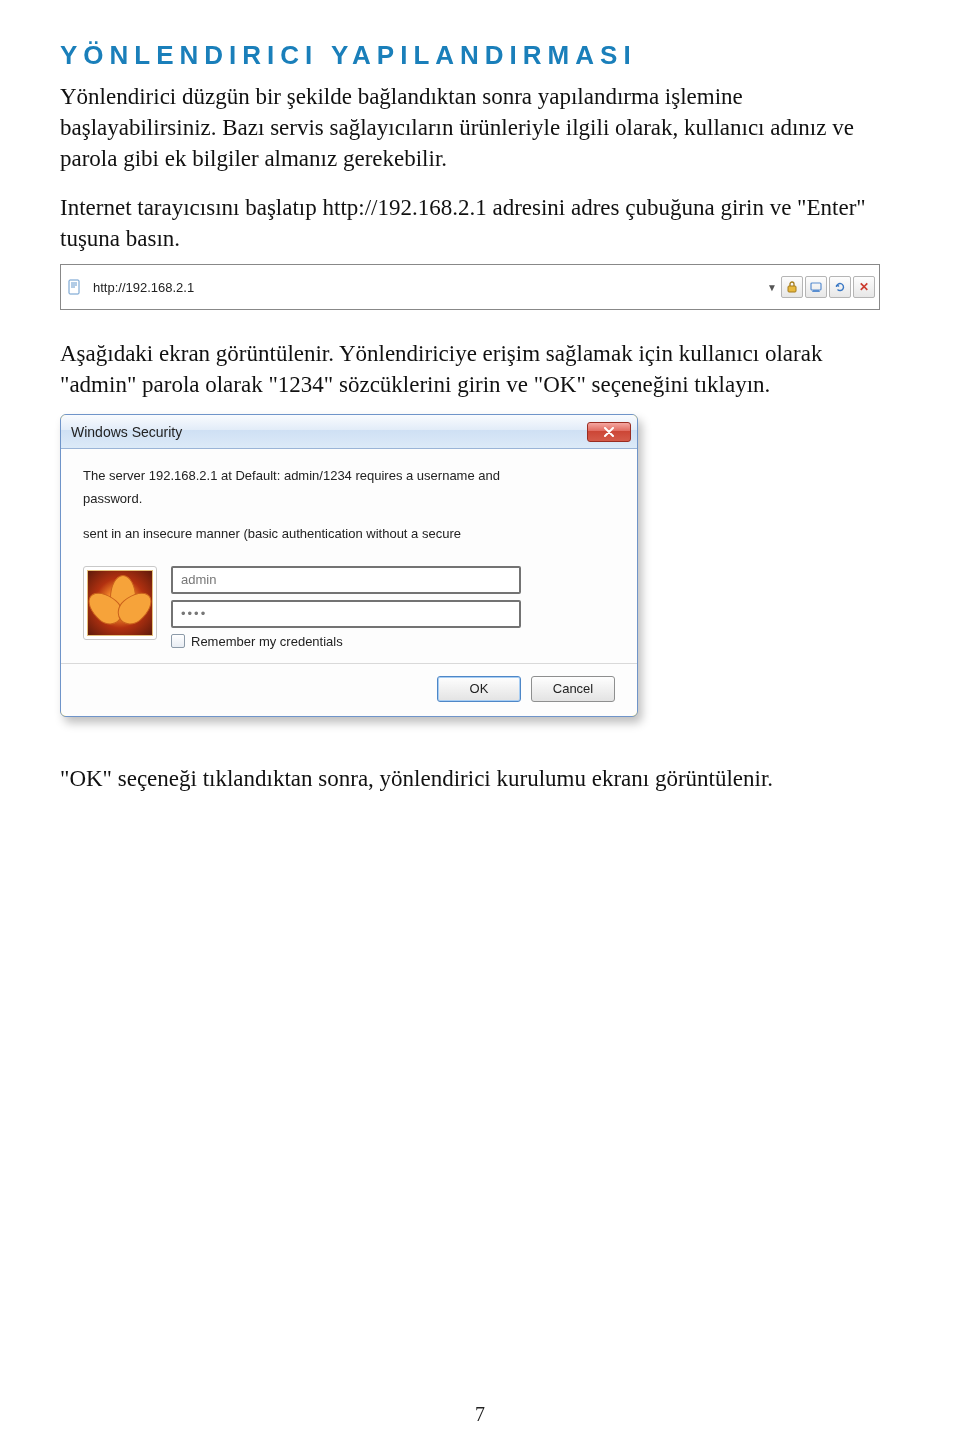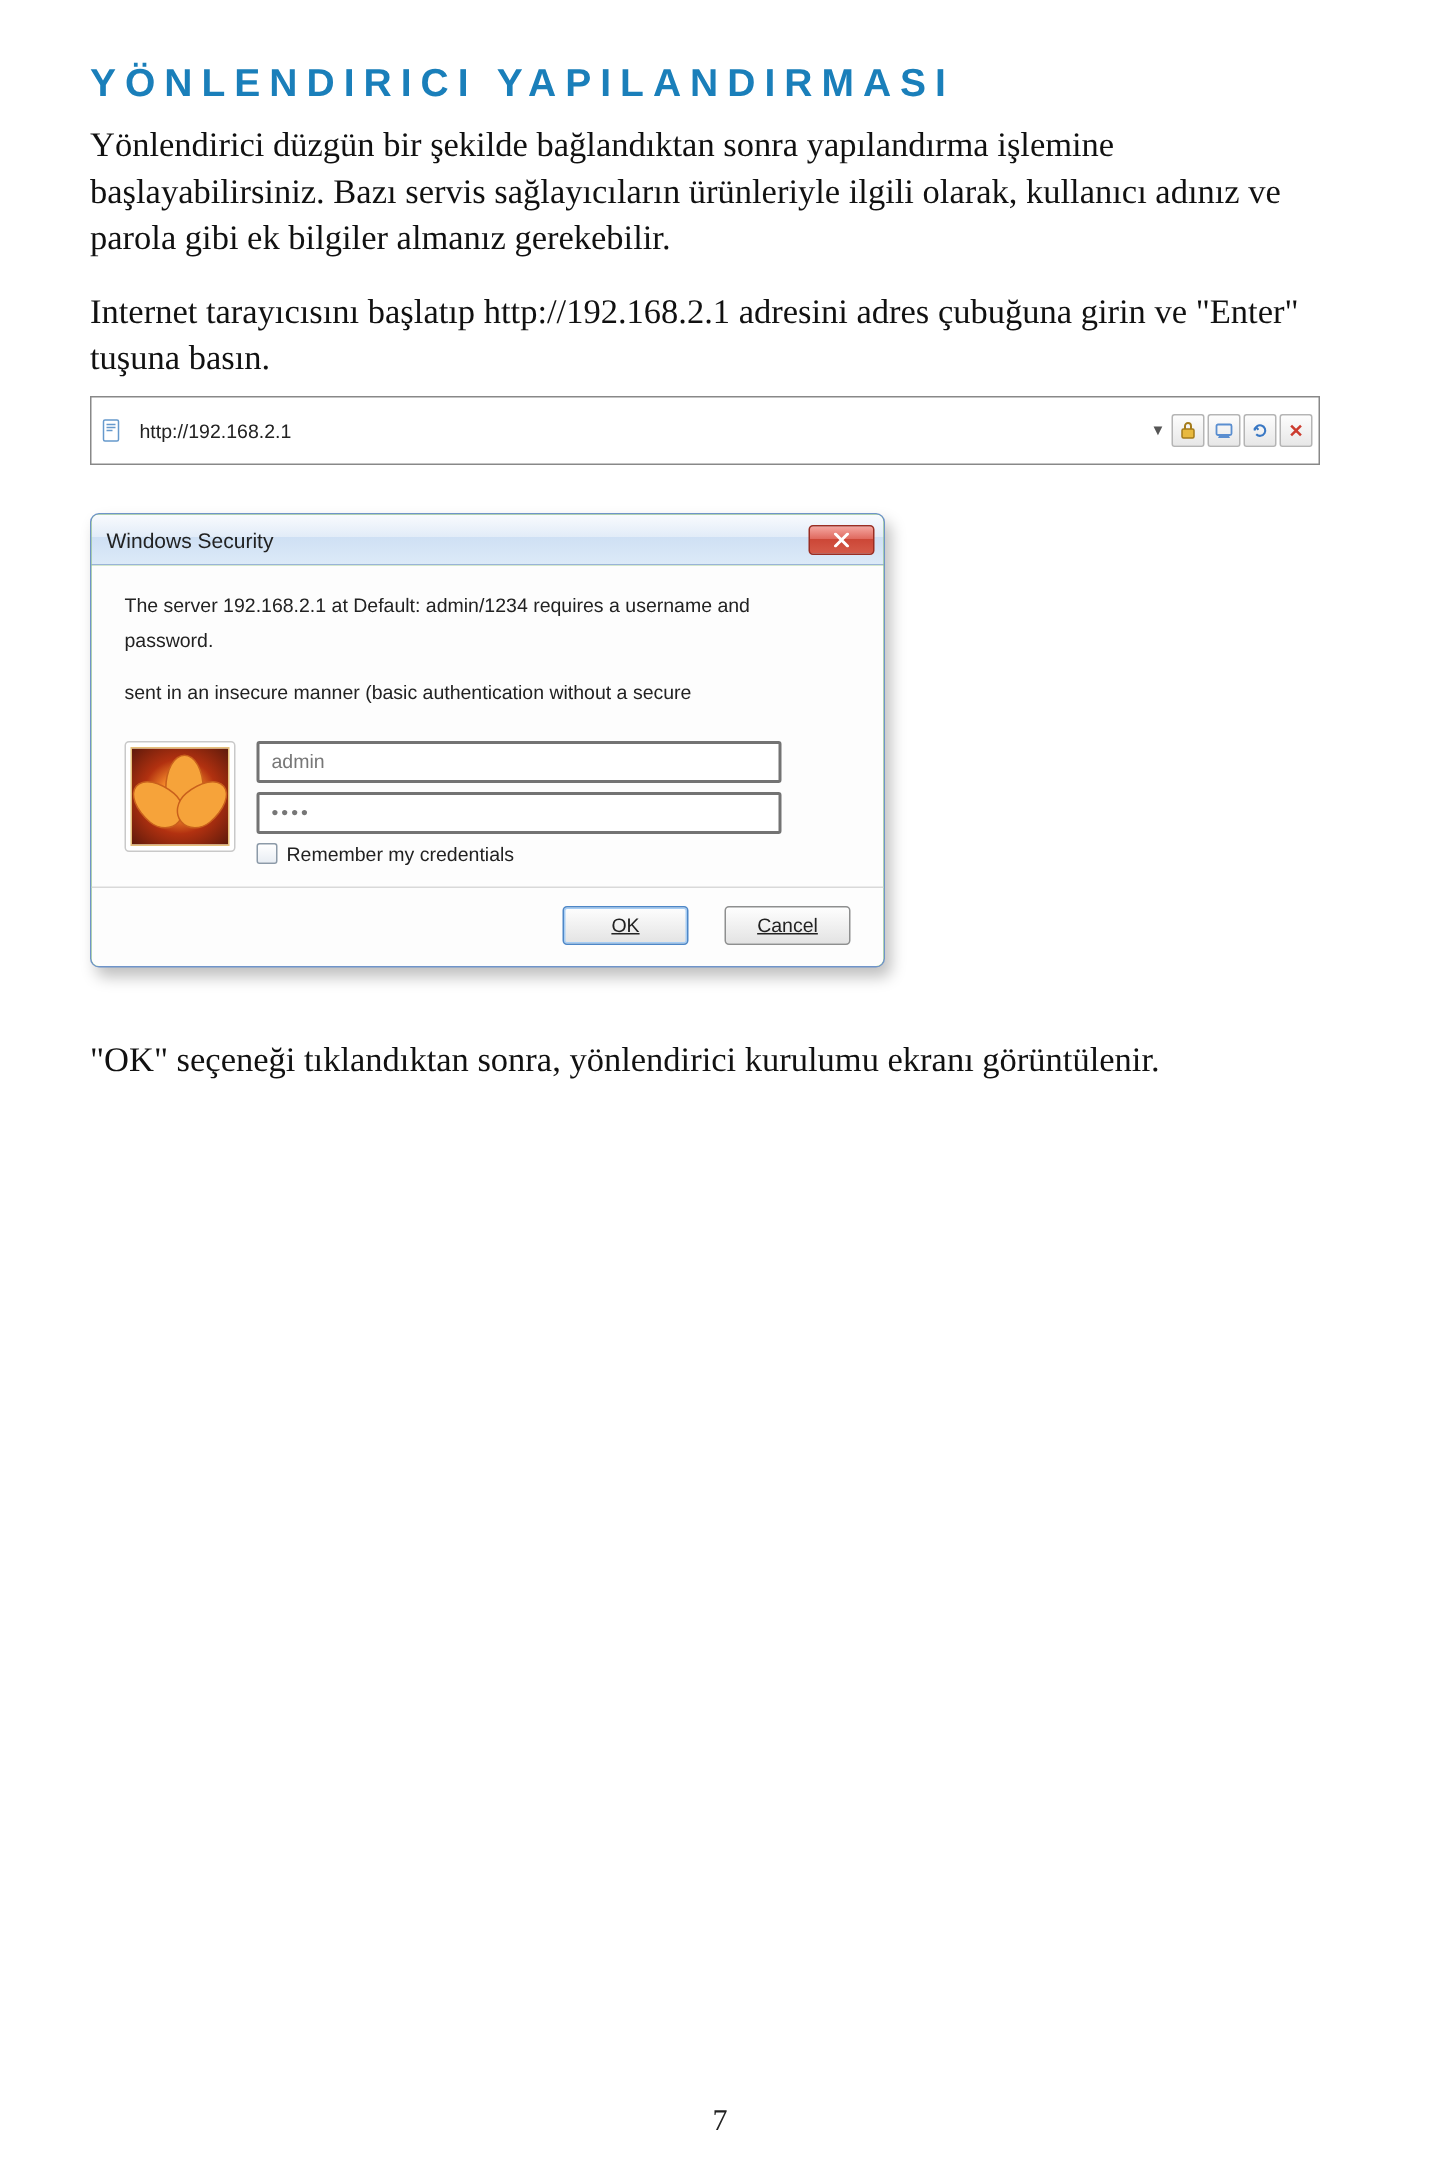--- a/index.html
+++ b/index.html
@@ -73,25 +73,25 @@
   .dropdown-arrow {
     width: 18px; height: 22px;
     display: flex; align-items: center; justify-content: center;
     color: #555;
     font-size: 10px;
   }
 
   
   .winsec {
     position: relative;
-    margin-top: 32px;
-    width: 530px;
+    margin-top: 14px;
+    width: 578px;
     border: 1px solid #6f94c9;
     border-radius: 6px;
-    background: #bef264;
+    background: #fde047;
     box-shadow: 4px 6px 10px rgba(0,0,0,0.25);
     font-family: 'Segoe UI', Tahoma, sans-serif;
     overflow: hidden;
   }
   .titlebar {
     height: 34px;
     background: linear-gradient(#f9fbfe, #e2ecf8 45%, #cfe0f4 46%, #dceaf8);
     border-bottom: 1px solid #9ab4d7;
     display: flex;
     align-items: center;
@@ -179,22 +179,21 @@
     border-radius: 2px;
   }
   .dlg-divider {
     border: none;
     border-top: 1px solid #d9d9d9;
     margin: 14px -22px 12px -22px;
   }
   .dlg-buttons {
     display: flex;
     justify-content: flex-end;
-    gap: 24px;
-    text-decoration: underline;
+    gap: 10px;
   }
   .winbtn {
     min-width: 84px;
     height: 26px;
     border: 1px solid #8e8f8f;
     background: linear-gradient(#fefefe, #e3e3e3);
     border-radius: 3px;
     font-size: 13px;
     display: flex;
     align-items: center;
@@ -252,20 +251,21 @@
       <span class="addr-btn" style="color:#3a78c4;">
         <svg width="12" height="12" viewBox="0 0 12 12">
             <path d="M2.5 6a3.5 3.5 0 1 1 1 2.5" fill="none" stroke="#3a78c4" stroke-width="1.4"></path>
             <path d="M2 5.5 l1.5 -1.5 l1.5 1.5" fill="none" stroke="#3a78c4" stroke-width="1.4"></path>
           </svg>
       </span>
       <span class="addr-btn" style="color:#cc3b2e;font-weight:bold;">✕</span>
     </div>
   </div>
 
+  <p class="body-text para-gap" style="margin-top:28px;">Aşağıdaki ekran görüntülenir. Yönlendiriciye erişim sağlamak için kullanıcı olarak "admin" parola olarak "1234" sözcüklerini girin ve "OK" seçeneğini tıklayın.</p>
 
   <div class="winsec">
     <div class="titlebar">
       <span>Windows Security</span>
       <span class="closebtn">
         <svg width="12" height="10" viewBox="0 0 12 10">
             <path d="M2 1 L10 9 M10 1 L2 9" stroke="#fff" stroke-width="2" stroke-linecap="round"></path>
           </svg>
       </span>
     </div>

